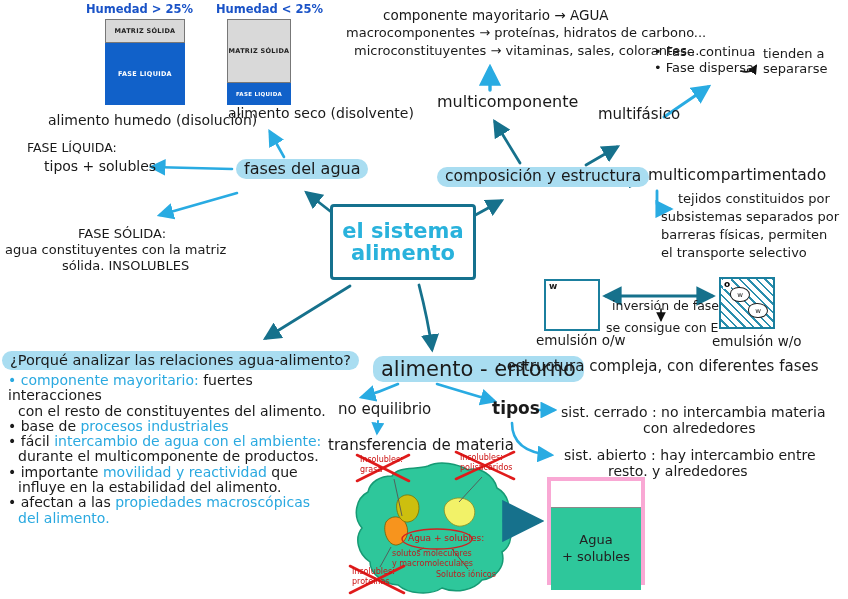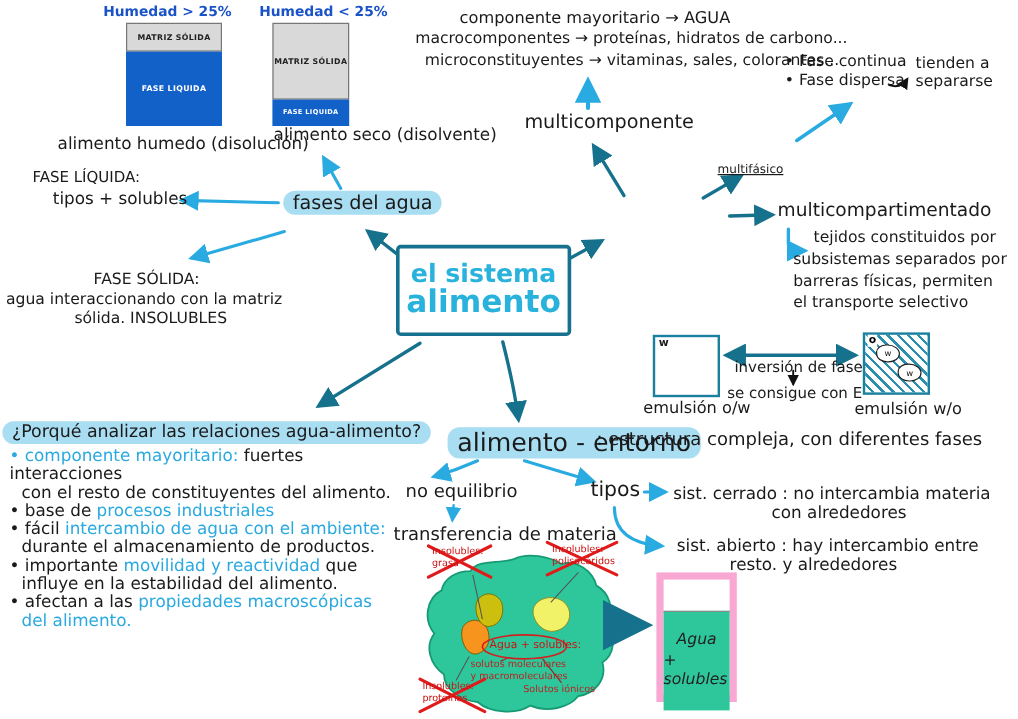--- a/index.html
+++ b/index.html
@@ -120,35 +120,36 @@
 
   <div class="t" style="left:383px;top:8px;font-size:13.5px;">componente mayoritario → AGUA</div>
   <div class="t hand13" style="left:346px;top:26px;">macrocomponentes → proteínas, hidratos de carbono...</div>
   <div class="t hand13" style="left:354px;top:44px;">microconstituyentes → vitaminas, sales, colorantes...</div>
   <div class="t" style="left:437px;top:93px;font-size:16px;">multicomponente</div>
 
   <div class="t hand13" style="left:654px;top:45px;">• Fase continua</div>
   <div class="t hand13" style="left:654px;top:61px;">• Fase dispersa</div>
   <div class="t hand13" style="left:763px;top:47px;">tienden a</div>
   <div class="t hand13" style="left:763px;top:62px;">separarse</div>
-  <div class="t" style="left:598px;top:136px;font-size:10px;text-decoration:underline;">multifásico</div>
+  <div class="t" style="left:598px;top:106px;font-size:15px;">multifásico</div>
 
   <div class="t" style="left:27px;top:141px;font-size:12.5px;">FASE LÍQUIDA:</div>
   <div class="t hand14" style="left:44px;top:158px;">tipos + solubles</div>
   <div class="t hl" style="left:236px;top:159px;font-size:16px;">fases del agua</div>
   <div class="t" style="left:78px;top:227px;font-size:13px;">FASE SÓLIDA:</div>
-  <div class="t hand13" style="left:5px;top:243px;">agua interaccionando con la matriz</div>
+  <div class="t hand13" style="left:5px;top:243px;">agua constituyentes con la matriz</div>
   <div class="t hand13" style="left:62px;top:259px;">sólida.  INSOLUBLES</div>
 
   <div class="t" style="left:330px;top:204px;width:140px;height:70px;border:3px solid #15718e;border-radius:4px;
        display:flex;flex-direction:column;align-items:center;justify-content:center;background:#fff;">
     <div style="color:#29b2dc;font-size:21px;font-weight:bold;line-height:1.05;">el sistema</div>
-    <div style="color:#29b2dc;font-size:26px;font-weight:bold;line-height:1.05;">alimento</div>
-  </div>
-
+    <div style="color:#29b2dc;font-size:21px;font-weight:bold;line-height:1.05;">alimento</div>
+  </div>
+
+  <div class="t hl" style="left:437px;top:167px;font-size:15.5px;">composición y estructura</div>
   <div class="t" style="left:648px;top:167px;font-size:15.5px;">multicompartimentado</div>
   <div class="t hand13" style="left:678px;top:192px;">tejidos constituidos por</div>
   <div class="t hand13" style="left:661px;top:228px;">barreras físicas, permiten</div>
   <div class="t hand13" style="left:661px;top:210px;">subsistemas separados por</div>
   <div class="t hand13" style="left:661px;top:246px;">el transporte selectivo</div>
 
   <div class="mbox" style="left:544px;top:279px;width:56px;height:52px;border:2.5px solid #1b7f9e;background:#fff;"></div>
   <div class="t" style="left:549px;top:281px;font-size:9px;font-weight:bold;">w</div>
   <div class="t" style="left:536px;top:333px;font-size:13.5px;">emulsión o/w</div>
 
@@ -160,33 +161,33 @@
     <div class="wblob" style="left:27px;top:24px;width:18px;height:13px;">w</div>
     <div style="position:absolute;left:2px;top:0px;background:#fff;font-size:9px;font-weight:bold;padding:0 1px;">o</div>
   </div>
   <div class="t" style="left:712px;top:334px;font-size:13.5px;">emulsión w/o</div>
 
   <div class="t hl" style="left:373px;top:356px;font-size:21px;">alimento - entorno</div>
   <div class="t" style="left:497px;top:358px;font-size:15px;">: estructura compleja, con diferentes fases</div>
 
   <div class="t hand15" style="left:338px;top:401px;">no equilibrio</div>
   <div class="t hand15" style="left:328px;top:437px;">transferencia de materia</div>
-  <div class="t" style="left:492px;top:399px;font-size:17px;">tipos</div>
+  <div class="t" style="left:492px;top:399px;font-size:17px;font-weight:bold;">tipos</div>
   <div class="t hand14" style="left:561px;top:404px;">sist. cerrado : no intercambia materia</div>
   <div class="t hand14" style="left:643px;top:420px;">con alrededores</div>
   <div class="t hand14" style="left:564px;top:447px;">sist. abierto : hay intercambio entre</div>
   <div class="t hand14" style="left:608px;top:463px;">resto.  y alrededores</div>
 
   <div class="t hl" style="left:2px;top:351px;font-size:14.5px;">¿Porqué analizar las relaciones agua-alimento?</div>
   <div class="t" style="left:8px;top:373px;font-size:14px;line-height:15.3px;white-space:normal;width:330px;">
     <div><span class="blue">• componente mayoritario:</span><span> fuertes interacciones</span><br>
       <span style="padding-left:10px;">con el resto de constituyentes del alimento.</span></div>
     <div><span>• base de </span><span class="blue">procesos industriales</span></div>
     <div><span>• fácil </span><span class="blue">intercambio de agua con el ambiente:</span><br>
-      <span style="padding-left:10px;">durante el almacenamiento de productos.</span></div>
+      <span style="padding-left:10px;">durante el multicomponente de productos.</span></div>
     <div><span>• importante </span><span class="blue">movilidad y reactividad</span><span> que</span><br>
       <span style="padding-left:10px;">influye en la estabilidad del alimento.</span></div>
     <div><span>• afectan a las </span><span class="blue">propiedades macroscópicas</span><br>
       <span style="padding-left:10px;" class="blue">del alimento.</span></div>
   </div>
 
   <div class="t red" style="left:360px;top:455px;font-size:8px;line-height:1.2;">
     <span>Insolubles:</span><br><span>grasa</span>
   </div>
   <div class="t red" style="left:460px;top:453px;font-size:8px;line-height:1.2;">
@@ -194,21 +195,21 @@
   </div>
   <div class="t red" style="left:352px;top:567px;font-size:8px;line-height:1.2;">
     <span>Insolubles:</span><br><span>proteínas</span>
   </div>
   <div class="t red" style="left:408px;top:533px;font-size:9px;">Agua + solubles:</div>
   <div class="t" style="left:392px;top:549px;font-size:8px;color:#b22;line-height:1.25;">
     <span>solutos moleculares</span><br><span>y macromoleculares</span>
   </div>
   <div class="t" style="left:436px;top:570px;font-size:8px;color:#b22;">Solutos iónicos</div>
 
-  <div class="mbox" style="left:547px;top:477px;width:67px;height:108px;border:6px solid #f9a8d4;background:#fff;font-style:italic;">
+  <div class="mbox" style="left:547px;top:477px;width:98px;height:108px;border:4px solid #f9a8d4;background:#fff;">
     <div style="position:absolute;left:0;top:26px;width:100%;height:82px;background:#2ec79b;border-top:1.5px solid #8a8a8a;
          display:flex;flex-direction:column;align-items:center;justify-content:center;color:#222;font-size:13px;line-height:1.3;">
       <span>Agua</span>
       <span>+ solubles</span>
     </div>
   </div>
 
 </div>
 
 </body></html>

